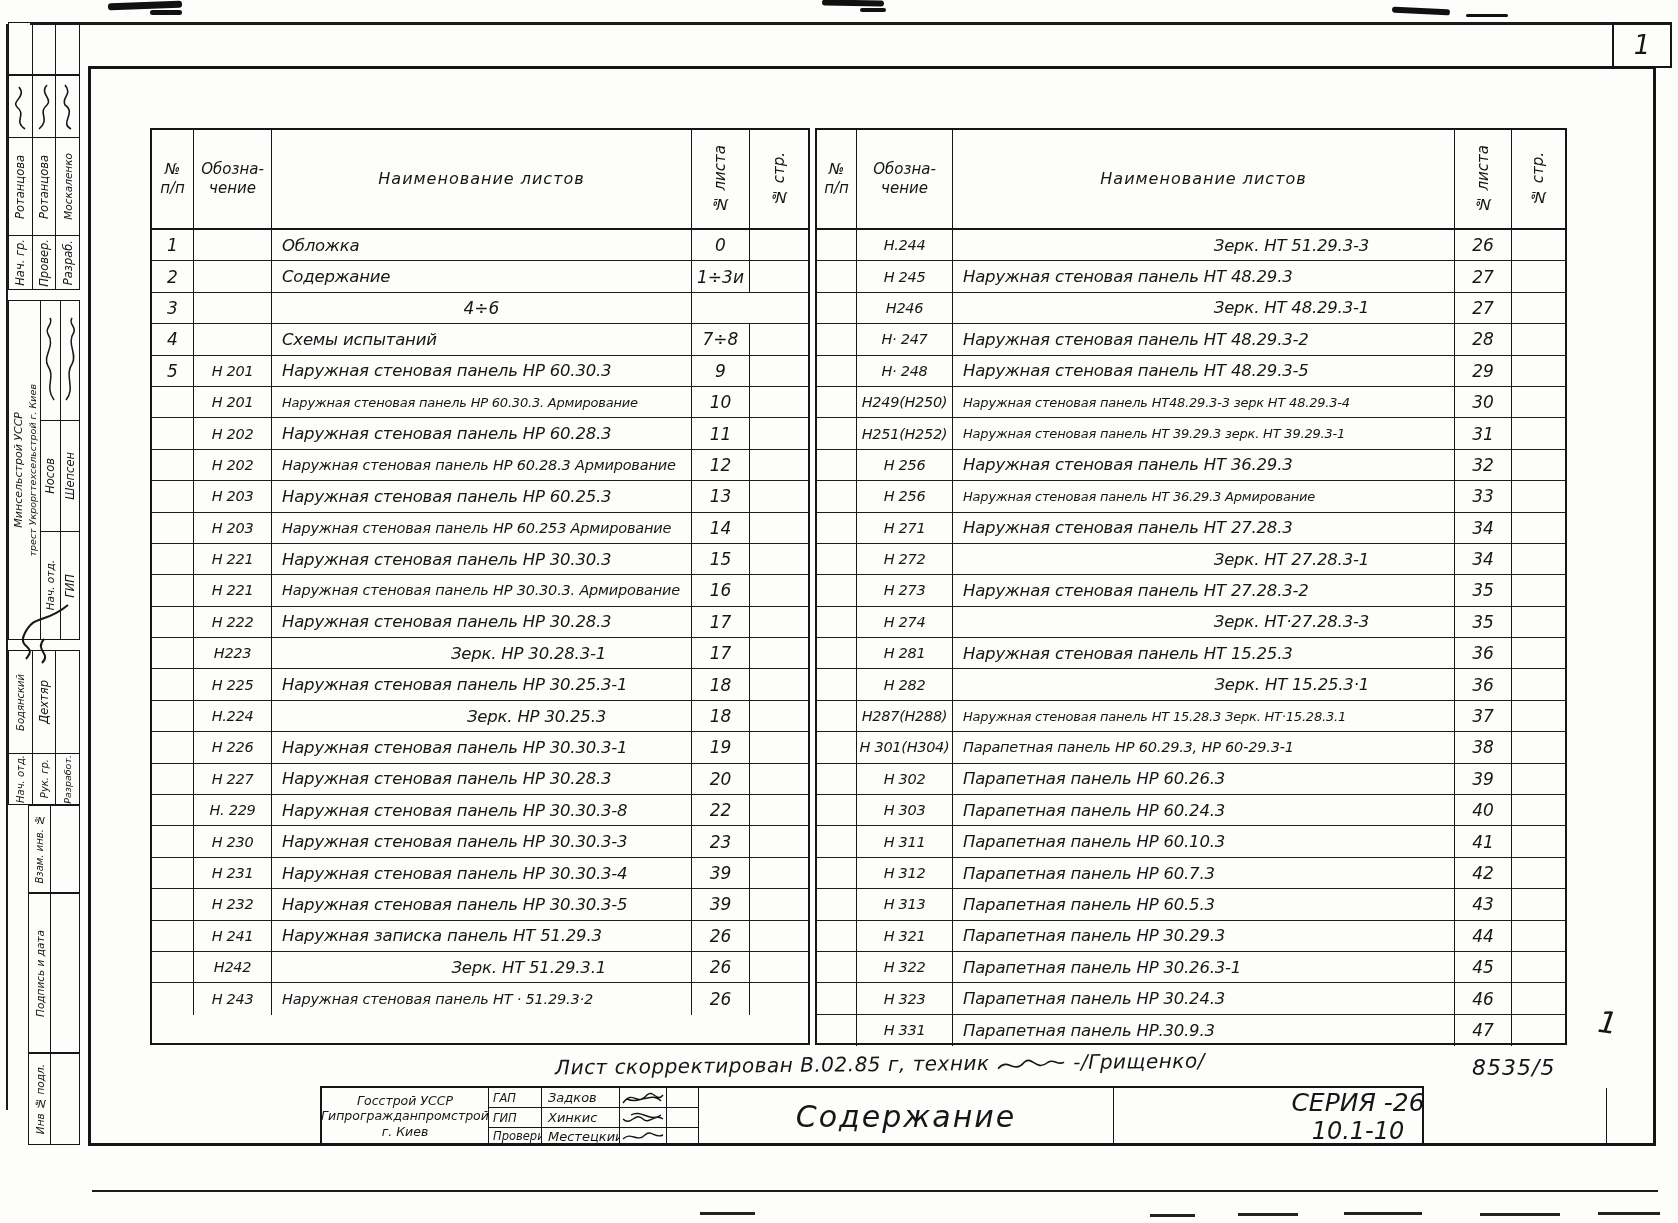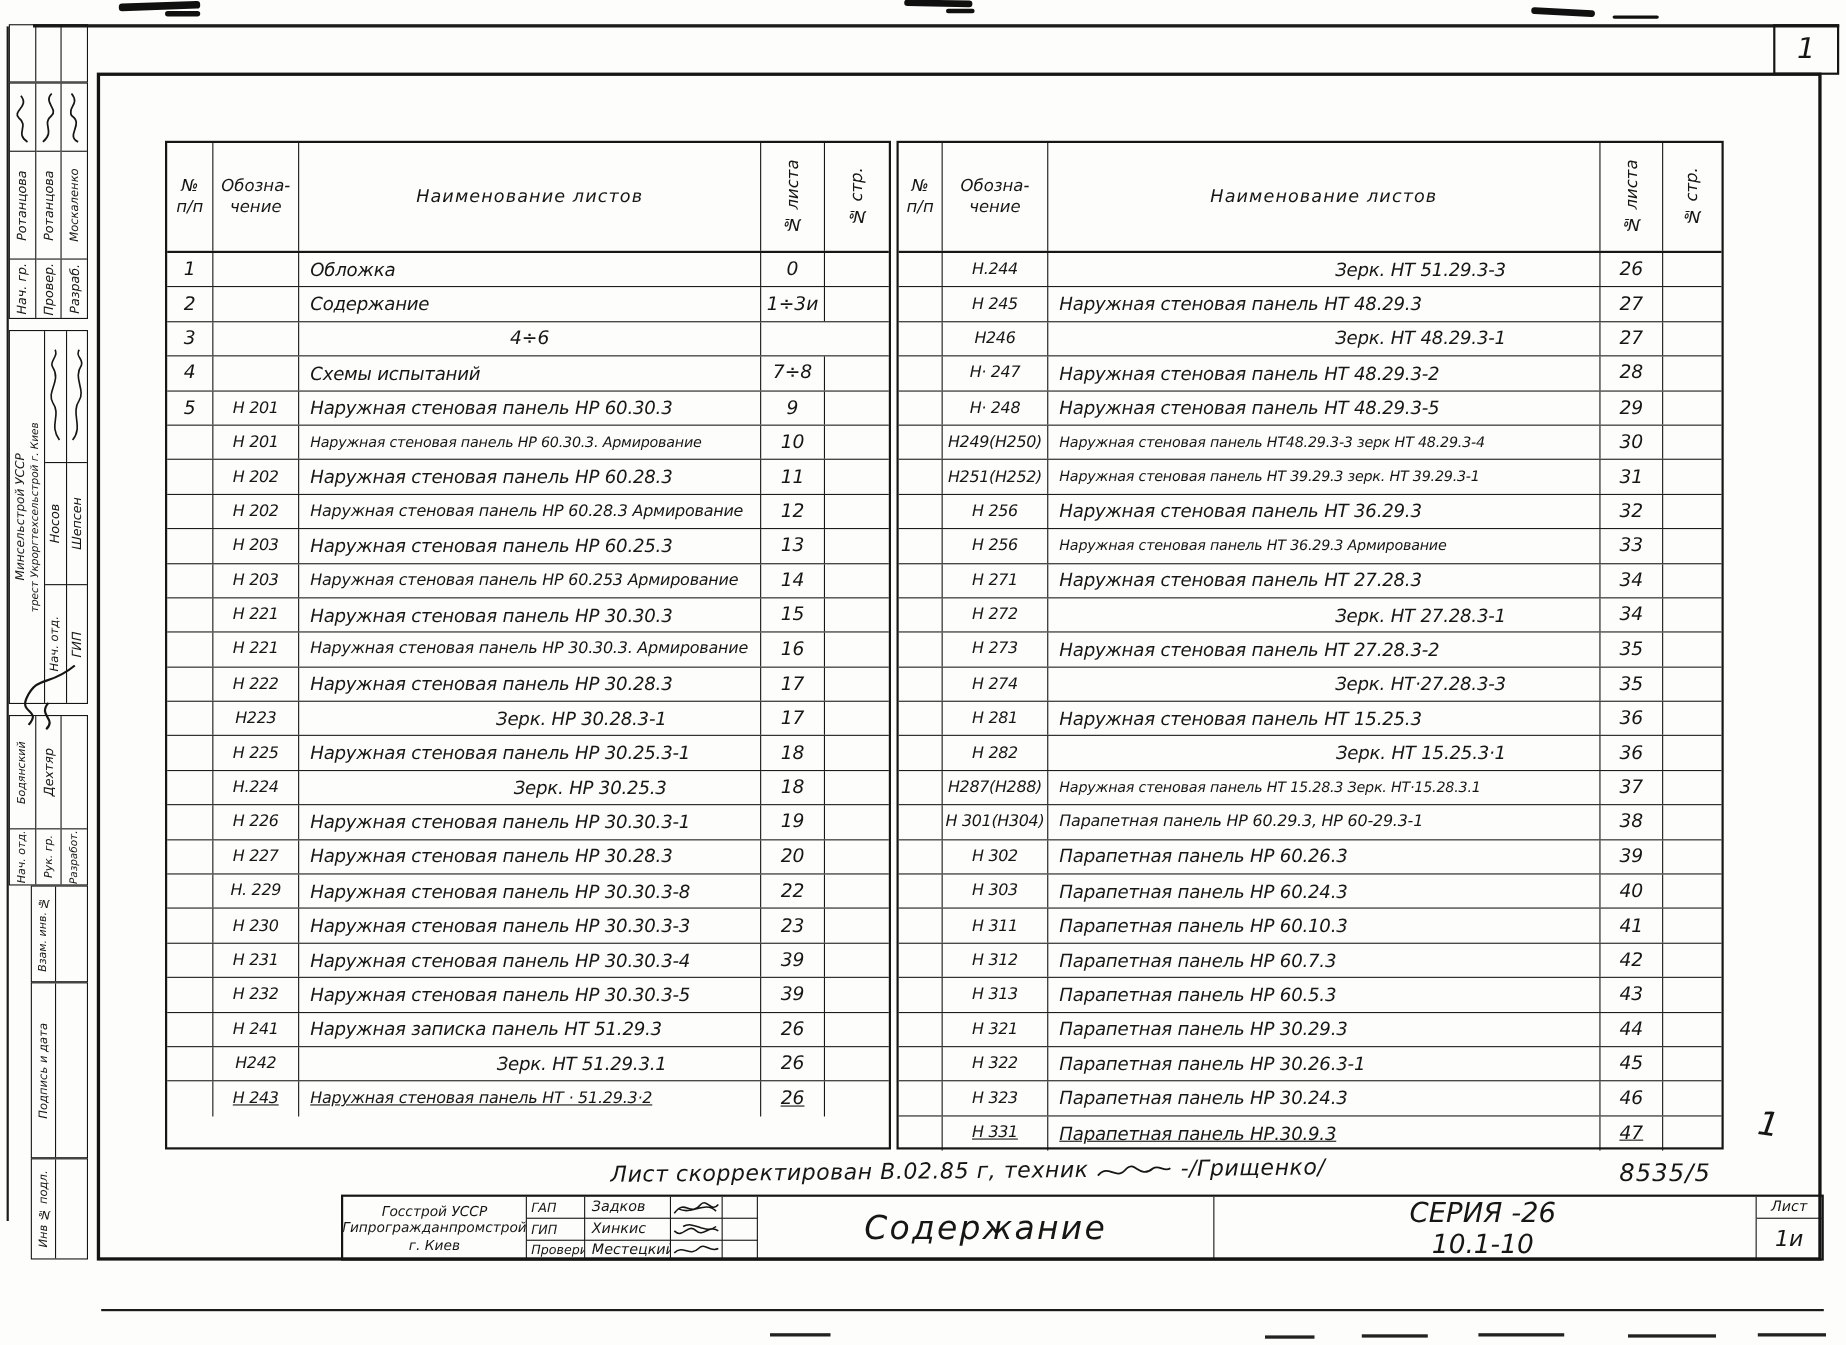--- a/index.html
+++ b/index.html
@@ -20,42 +20,42 @@
   .ltable{left:150px;top:128px;width:660px;height:917px;}
   .rtable{left:815px;top:128px;width:752px;height:917px;}
   .thead{display:grid;height:100px;border-bottom:2.5px solid #161616;box-sizing:border-box;}
   .ltable .thead,.ltable .trow{grid-template-columns:42px 78px 420px 58px 1fr;}
   .rtable .thead,.rtable .trow{grid-template-columns:40px 96px 502px 57px 1fr;}
   .hcell{border-right:1.6px solid #161616;box-sizing:border-box;display:flex;align-items:center;justify-content:center;
     font-style:italic;font-size:15px;text-align:center;flex-direction:column;line-height:1.25;}
   .hcell:last-child{border-right:none;}
   .hcell.hname{font-size:16px;letter-spacing:1px;font-style:italic;}
   .trow{display:grid;height:31.4px;border-bottom:1.5px solid #1d1d1d;box-sizing:border-box;}
-  .trow:last-child{border-bottom:none;text-decoration:underline;}
+  .trow:last-child{border-bottom:none;}
   .tcell{border-right:1.6px solid #161616;box-sizing:border-box;display:flex;align-items:center;overflow:hidden;
     font-style:italic;white-space:nowrap;}
   .tcell:last-child{border-right:none;}
   .c-num{justify-content:center;font-size:17px;}
   .c-code{justify-content:center;font-size:14.5px;letter-spacing:-0.3px;}
   .c-name{padding-left:10px;font-size:16.5px;letter-spacing:-0.2px;}
   .c-name.sz-m{font-size:14.5px;}
   .c-name.sz-s{font-size:13px;}
   .c-name.zerk{justify-content:flex-end;padding-right:85px;padding-left:0;}
   .c-sheet{justify-content:center;font-size:17px;}
   
   .sideblock{position:absolute;border:1.8px solid #161616;box-sizing:border-box;display:flex;}
   .scol{border-right:1.6px solid #161616;box-sizing:border-box;display:flex;flex-direction:column;flex:1;}
   .scol:last-child{border-right:none;}
   .scell{display:flex;align-items:center;justify-content:center;box-sizing:border-box;overflow:hidden;}
   .scell .vtext{font-size:11.5px;letter-spacing:0px;white-space:nowrap;}
   .sig-cell{border-bottom:1.4px solid #161616;}
   .role-cell{border-top:1.4px solid #161616;}
   .orgcols{display:flex;flex-direction:row;align-items:center;justify-content:center;gap:2px;}
   
-  .stamp{position:absolute;left:310px;top:1086px;width:1348px;height:60px;border:2.5px solid #151515;box-sizing:border-box;
+  .stamp{position:absolute;left:320px;top:1086px;width:1104px;height:60px;border:2.5px solid #151515;box-sizing:border-box;
     display:grid;grid-template-columns:167px 53px 78px 47px 32px 415px 493px 1fr;grid-template-rows:20px 20px 1fr;}
   .stcell{border-right:1.6px solid #161616;border-bottom:1.4px solid #161616;box-sizing:border-box;
     display:flex;align-items:center;justify-content:center;font-style:italic;overflow:hidden;white-space:nowrap;}
   .nob{border-bottom:none;}
   .nor{border-right:none;}
   .org-cell{grid-row:1/4;grid-column:1;flex-direction:column;font-size:12.5px;line-height:1.25;}
   .title-cell{grid-row:1/4;grid-column:6;font-size:30px;letter-spacing:2px;}
   .series-cell{grid-row:1/4;grid-column:7;justify-content:space-between;padding:0 28px 0 24px;font-size:25px;flex-direction:column;}
   .sheetcol-head{grid-row:1;grid-column:8;font-size:13px;border-bottom:1.4px solid #161616;}
   .sheetcol-val{grid-row:2/4;grid-column:8;font-size:20px;}

